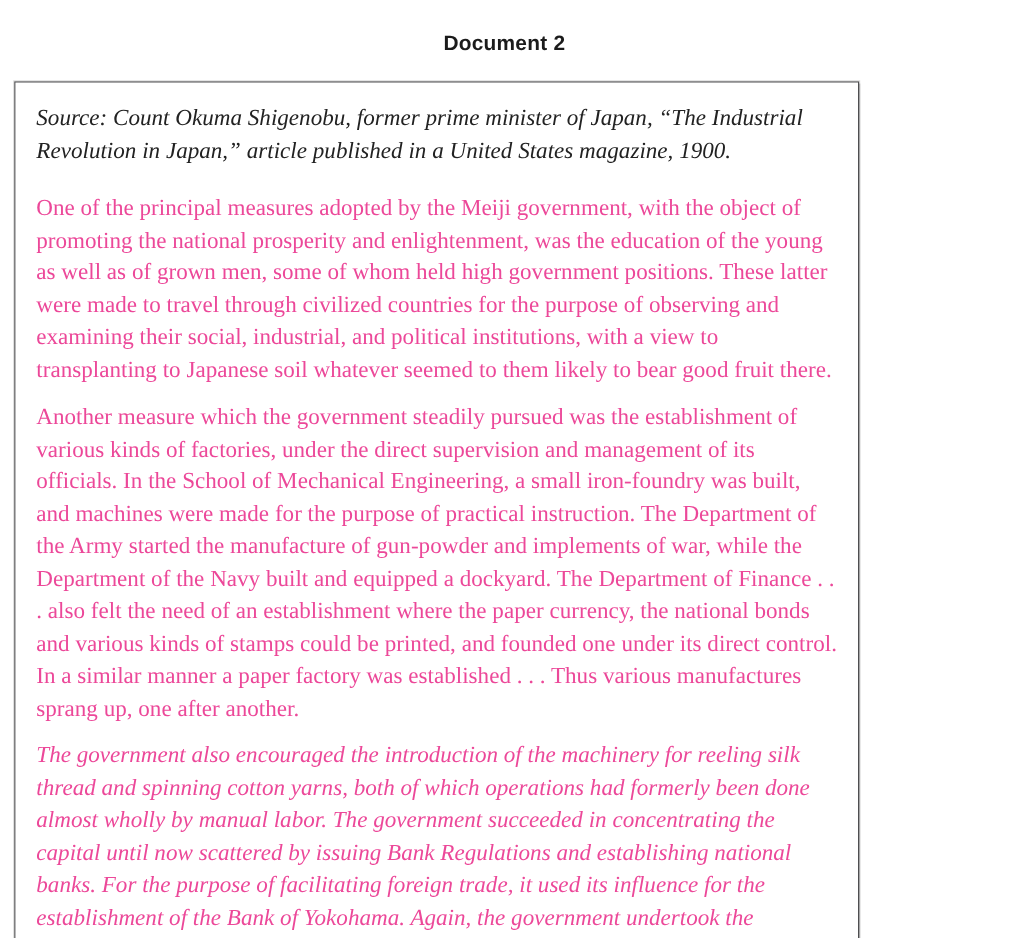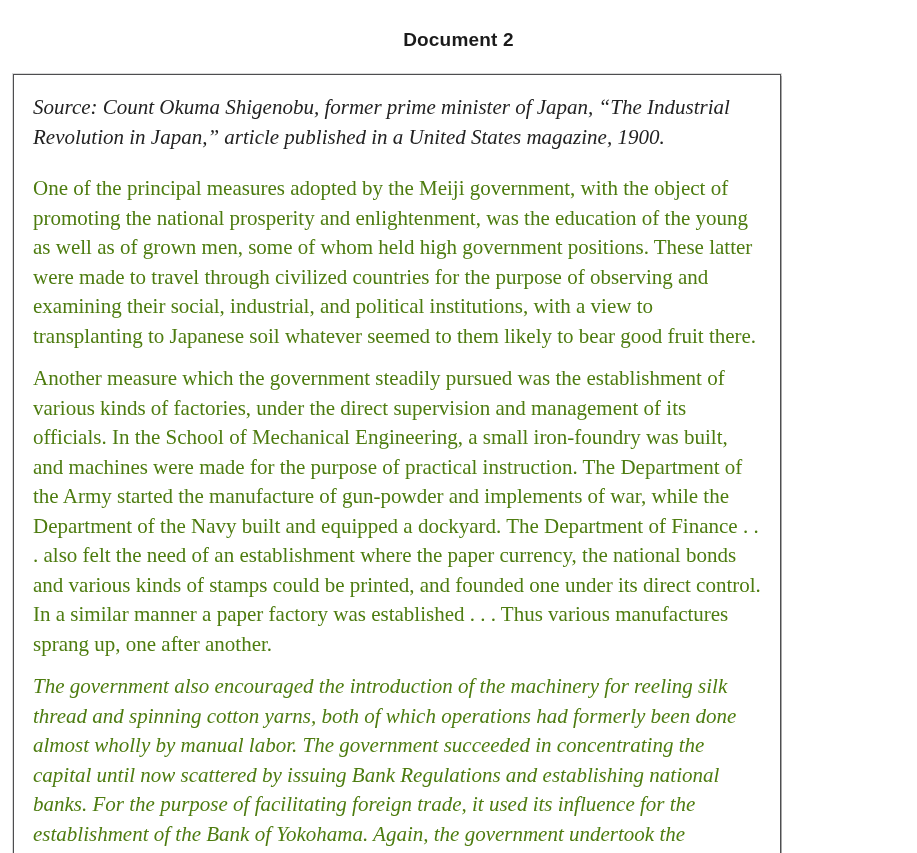--- a/index.html
+++ b/index.html
@@ -41,21 +41,21 @@
     font-size: 21px;
     line-height: 30px;
     margin-bottom: 22px;
     color: #222222;
   }
 
   .body-para {
     font-size: 21px;
     line-height: 29.5px;
     margin-bottom: 13px;
-    color: #4d7c0f;
+    color: #ec4899;
   }
 
   .body-para:last-child {
     margin-bottom: 0;
     font-style: italic;
   }
 </style>
 </head>
 <body>
 

